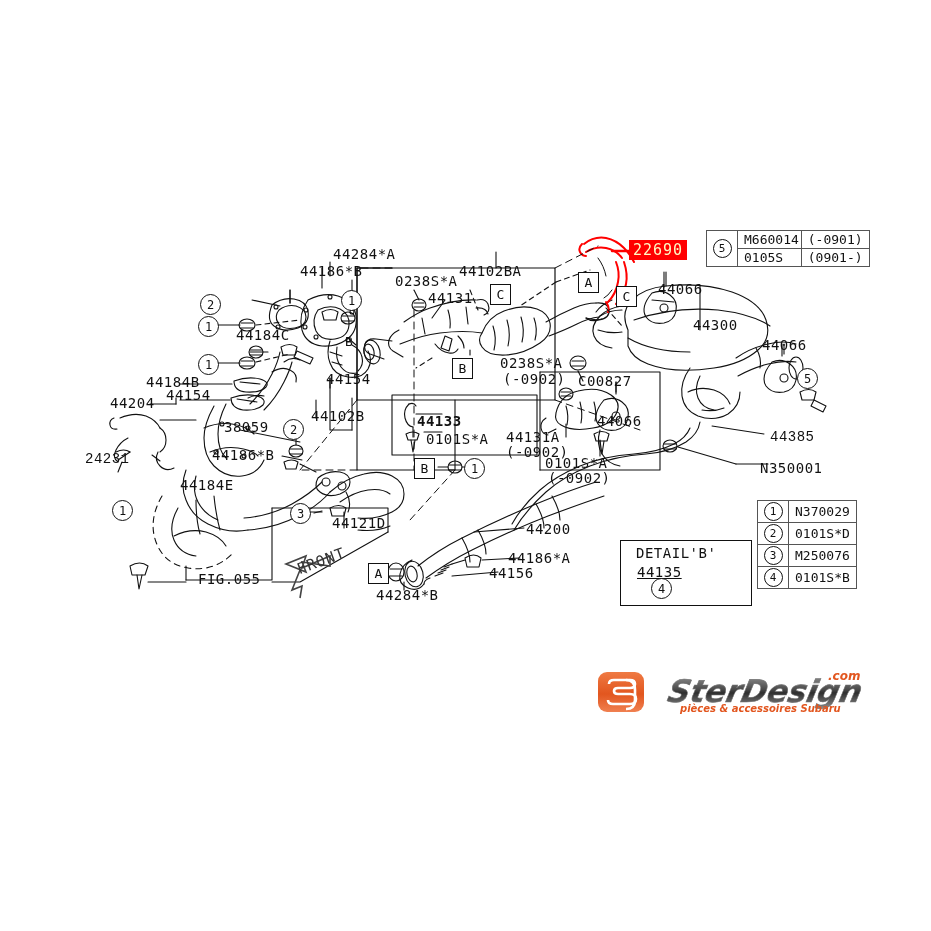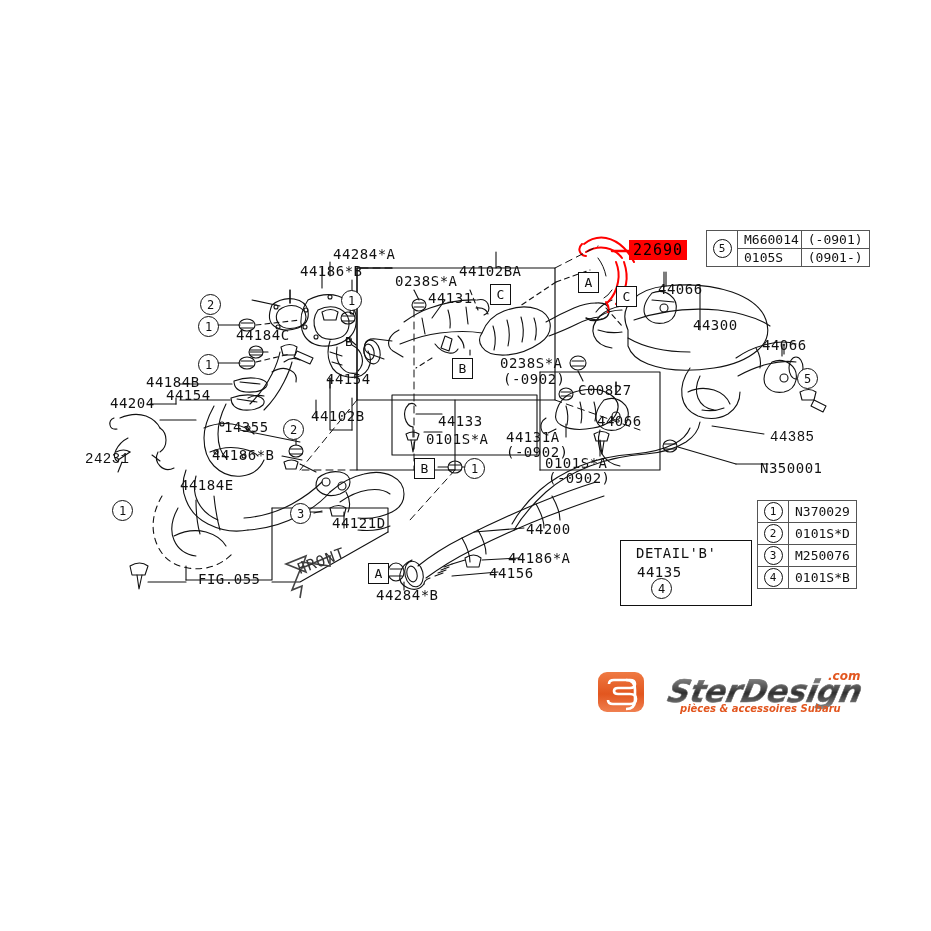--- a/index.html
+++ b/index.html
@@ -16,21 +16,21 @@
       font-family:"DejaVu Sans Mono","Liberation Mono",monospace;font-size:13px;
       display:flex;align-items:center;justify-content:center;color:#111;}
   .tbl{position:absolute;border:1.5px solid #111;background:#fff;border-collapse:collapse;}
   .tbl td{border:1px solid #555;font-family:"DejaVu Sans Mono","Liberation Mono",monospace;
           font-size:13px;padding:1px 6px;color:#111;white-space:nowrap;}
   .tbl td.c{text-align:center;width:26px;padding:1px 2px;}
   .tbl td.sp{padding-right:2px;}
   .numcirc{display:inline-flex;width:17px;height:17px;border:1.3px solid #111;border-radius:50%;
            align-items:center;justify-content:center;font-size:11px;}
   #detailbox{position:absolute;left:620px;top:540px;width:130px;height:64px;border:1.5px solid #111;background:#fff;}
-  #redlabel{position:absolute;left:629px;top:240px;background:#ff0000;color:#000000;
+  #redlabel{position:absolute;left:629px;top:240px;background:#ff0000;color:#fef9c3;
             font-family:"DejaVu Sans Mono","Liberation Mono",monospace;font-size:15px;
             padding:1px 4px;letter-spacing:1px;}
   #logo{position:absolute;left:596px;top:666px;width:272px;height:52px;}
   .front{position:absolute;font-family:"DejaVu Sans Mono","Liberation Mono",monospace;
          font-size:15px;color:#333;transform:rotate(-20deg);letter-spacing:1px;}
 </style>
 </head>
 <body>
 
 <div id="stage">
@@ -380,36 +380,36 @@
   <div class="lbl" style="left:236px;top:288px;margin-top:40px;">44184C</div>
   <div class="lbl" style="left:459px;top:232px;margin-top:32px;">44102BA</div>
   <div class="lbl" style="left:395px;top:274px;">0238S*A</div>
   <div class="lbl" style="left:428px;top:291px;">44131</div>
   <div class="lbl" style="left:326px;top:372px;">44154</div>
   <div class="lbl" style="left:311px;top:409px;">44102B</div>
 
   <div class="lbl" style="left:146px;top:375px;">44184B</div>
   <div class="lbl" style="left:110px;top:396px;">44204</div>
   <div class="lbl" style="left:166px;top:388px;">44154</div>
-  <div class="lbl" style="left:224px;top:420px;">14355</div>
+  <div class="lbl" style="left:224px;top:420px;">38059</div>
   <div class="lbl" style="left:85px;top:452px;font-family:Liberation Mono, monospace;">24231</div>
   <div class="lbl" style="left:212px;top:448px;">44186*B</div>
   <div class="lbl" style="left:180px;top:478px;">44184E</div>
   <div class="lbl" style="left:198px;top:572px;">FIG.055</div>
 
-  <div class="lbl" style="left:438px;top:414px;">44133</div>
+  <div class="lbl" style="left:417px;top:414px;font-weight:bold;">44133</div>
   <div class="lbl" style="left:426px;top:432px;">0101S*A</div>
 
   <div class="lbl" style="left:500px;top:356px;">0238S*A</div>
   <div class="lbl" style="left:503px;top:372px;">(-0902)</div>
   <div class="lbl" style="left:506px;top:430px;">44131A</div>
   <div class="lbl" style="left:506px;top:445px;">(-0902)</div>
   <div class="lbl" style="left:545px;top:456px;">0101S*A</div>
   <div class="lbl" style="left:548px;top:471px;">(-0902)</div>
-  <div class="lbl" style="left:578px;top:383px;">C00827</div>
+  <div class="lbl" style="left:578px;top:374px;">C00827</div>
   <div class="lbl" style="left:597px;top:414px;">44066</div>
 
   <div class="lbl" style="left:658px;top:282px;">44066</div>
   <div class="lbl" style="left:693px;top:318px;">44300</div>
   <div class="lbl" style="left:762px;top:338px;">44066</div>
   <div class="lbl" style="left:770px;top:430px;font-family:Liberation Mono, monospace;">44385</div>
   <div class="lbl" style="left:760px;top:461px;text-align:right;">N350001</div>
 
   <div class="lbl" style="left:332px;top:516px;">44121D</div>
   <div class="lbl" style="left:526px;top:522px;">44200</div>
@@ -479,21 +479,21 @@
       <td class="c">
         <span class="numcirc">4</span>
       </td>
       <td>0101S*B</td>
     </tr>
   </tbody>
     </table>
 
   <div id="detailbox"></div>
   <div class="lbl" style="left:636px;top:546px;">DETAIL'B'</div>
-  <div class="lbl" style="left:637px;top:565px;">44135</div>
+  <div class="lbl" style="left:637px;top:565px;text-decoration:underline;">44135</div>
   <div class="circ" style="left:651px;top:578px;">4</div>
 
   <div id="logo">
     <svg viewBox="0 0 272 52" style="width:272px;height:52px;">
       <defs>
         <linearGradient id="og" x1="0" y1="0" x2="0" y2="1">
           <stop offset="0" stop-color="#f2norm"></stop>
         </linearGradient>
         <linearGradient id="orange" x1="0" y1="0" x2="0" y2="1">
           <stop offset="0%" stop-color="#f0norm"></stop>

